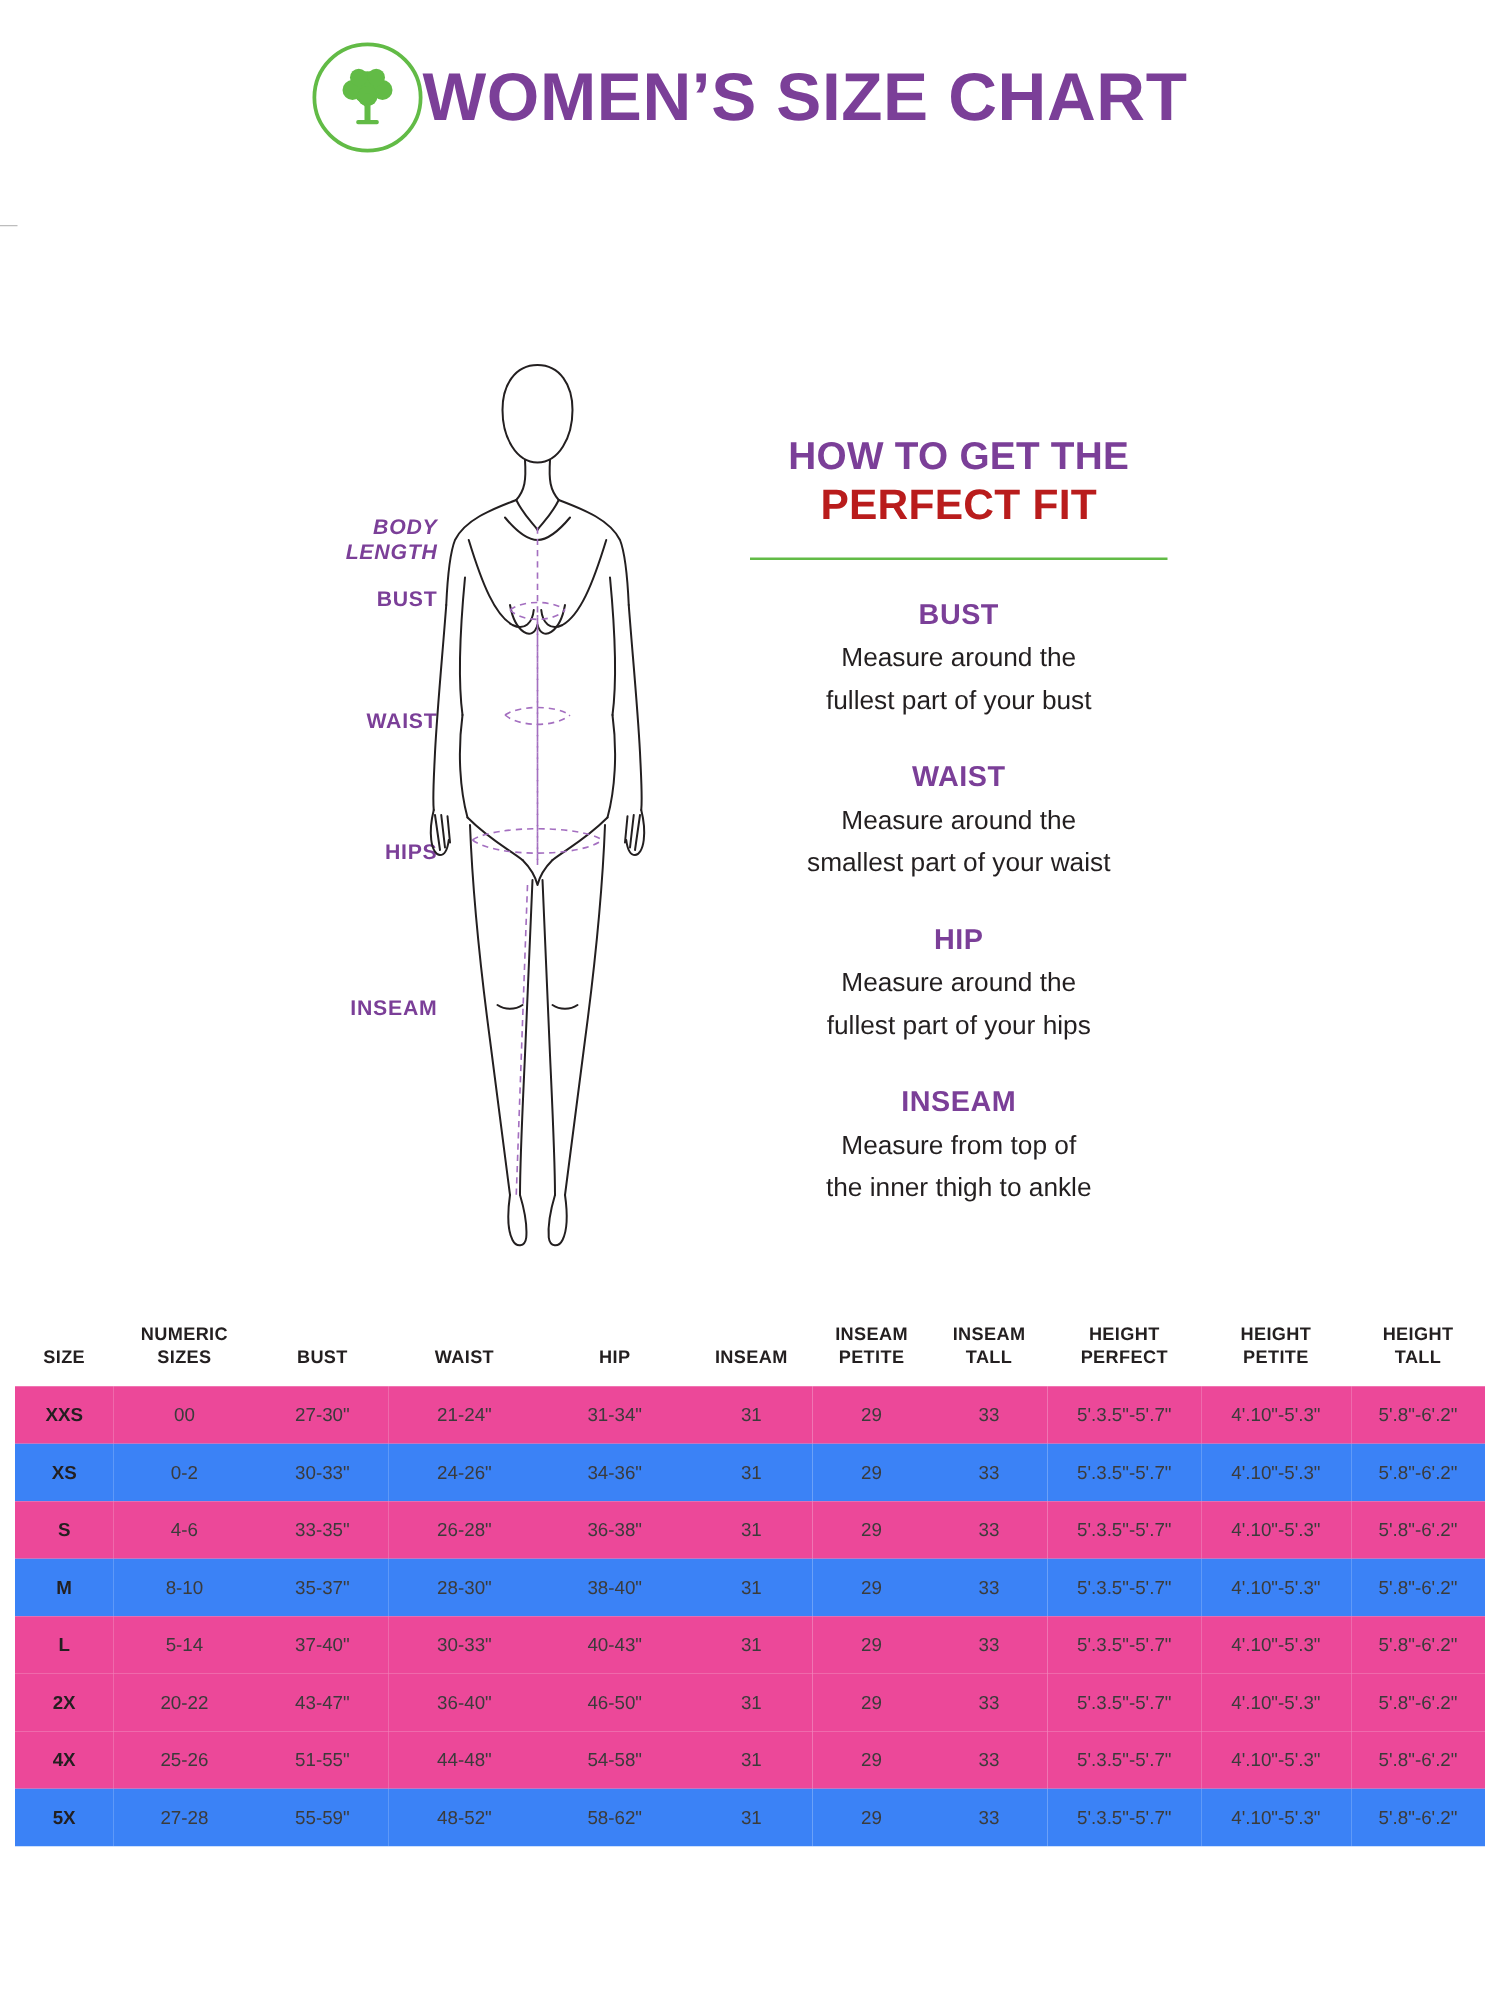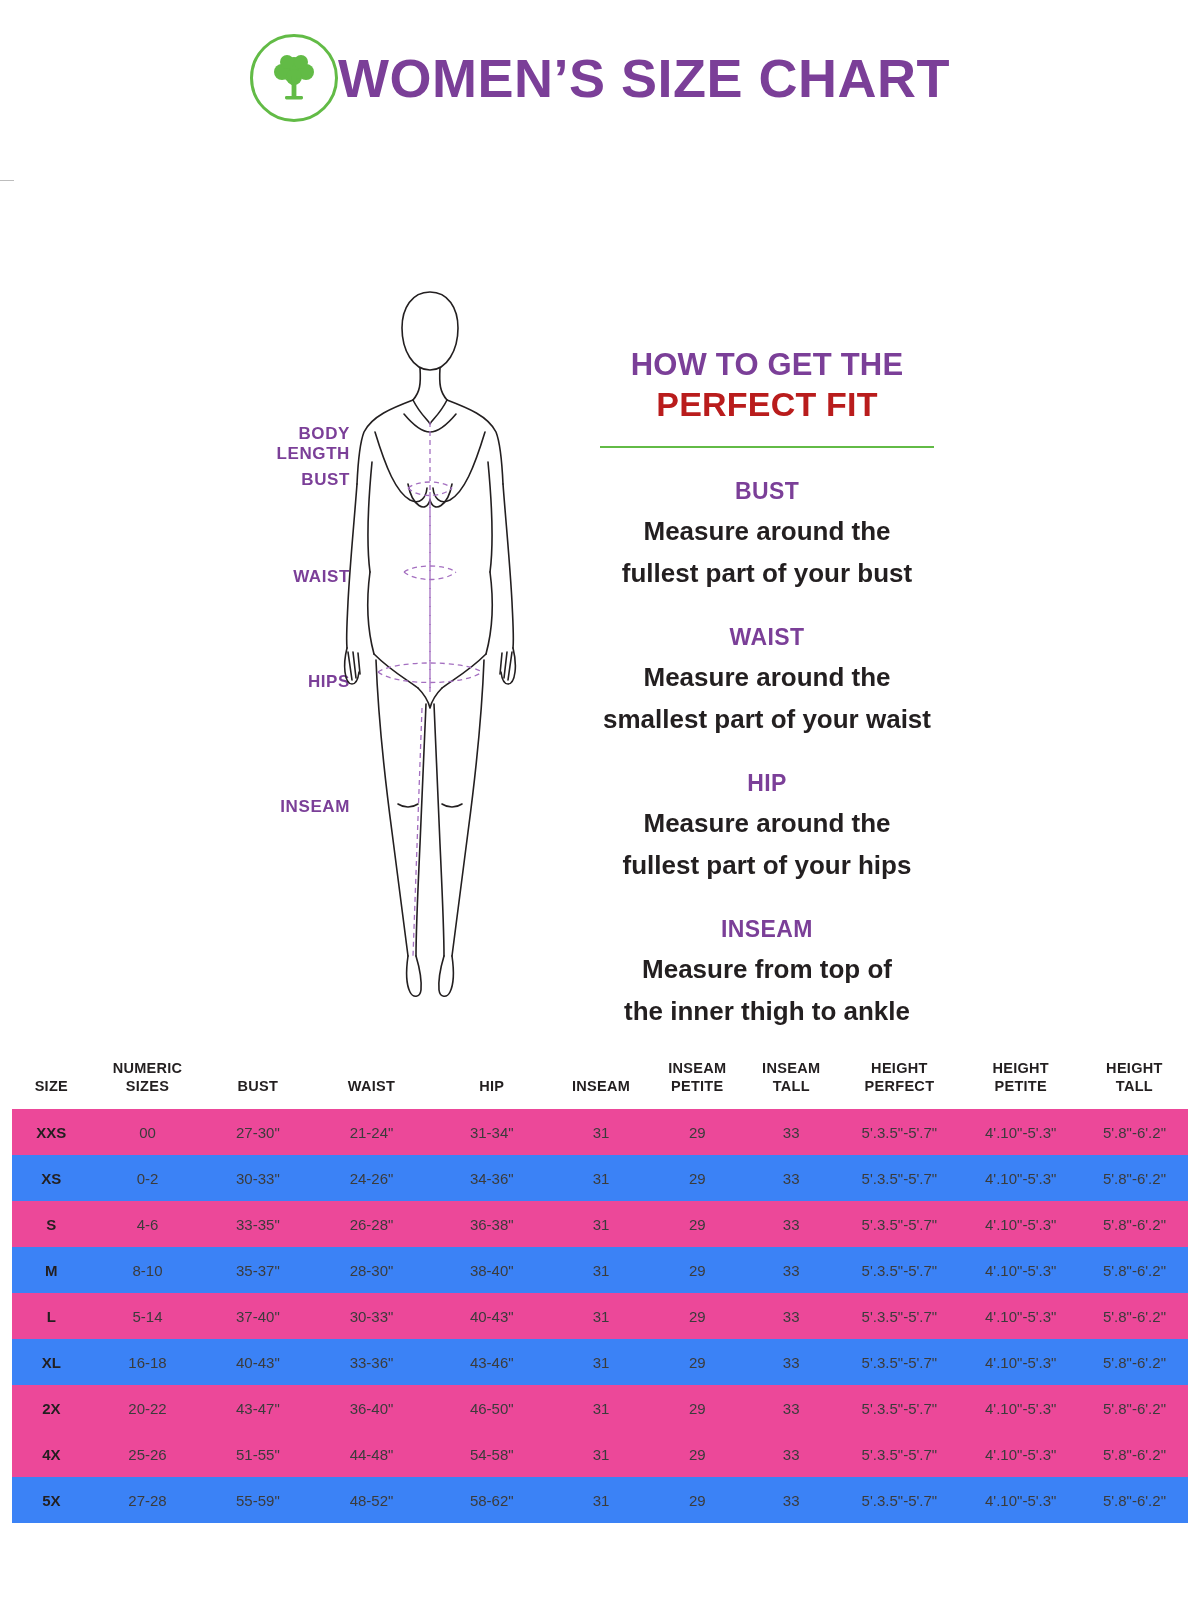--- a/index.html
+++ b/index.html
@@ -56,21 +56,21 @@
     left: 150px;
     top: 150px;
     width: 200px;
     color: #7b3f98;
     font-size: 17px;
     font-weight: bold;
     letter-spacing: 0.6px;
     text-align: right;
   }
   .body-labels div { position: absolute; right: 0; line-height: 1.2; }
-  .lbl-bodylength { top: 152px; }
+  .lbl-bodylength { top: 140px; font-style: italic; }
   .lbl-bust { top: 198px; }
   .lbl-waist { top: 295px; }
   .lbl-hips { top: 400px; }
   .lbl-inseam { top: 525px; }
 
   .figure-svg {
     position: absolute;
     left: 300px;
     top: 10px;
   }
@@ -105,24 +105,23 @@
   }
   .fit-item { margin-top: 30px; }
   .fit-item-title {
     font-size: 23px;
     font-weight: bold;
     color: #7b3f98;
     letter-spacing: 0.4px;
     margin-bottom: 5px;
   }
   .fit-item-desc {
-    font-size: 26px;
+    font-size: 21px;
     color: #231f20;
     line-height: 1.62;
-    font-weight: bold;
   }
 
   
   .table-wrap {
     position: absolute;
     left: 0;
     top: 1053px;
     width: 1200px;
   }
   table {
@@ -411,33 +410,20 @@
             <td>37-40"</td>
             <td>30-33"</td>
             <td>40-43"</td>
             <td>31</td>
             <td>29</td>
             <td>33</td>
             <td>5'.3.5"-5'.7"</td>
             <td>4'.10"-5'.3"</td>
             <td>5'.8"-6'.2"</td>
           </tr>
-          <tr class="plain">
-            <td class="size-cell">XL</td>
-            <td>16-18</td>
-            <td>40-43"</td>
-            <td>33-36"</td>
-            <td>43-46"</td>
-            <td>31</td>
-            <td>29</td>
-            <td>33</td>
-            <td>5'.3.5"-5'.7"</td>
-            <td>4'.10"-5'.3"</td>
-            <td>5'.8"-6'.2"</td>
-          </tr>
           <tr class="shaded">
             <td class="size-cell">2X</td>
             <td>20-22</td>
             <td>43-47"</td>
             <td>36-40"</td>
             <td>46-50"</td>
             <td>31</td>
             <td>29</td>
             <td>33</td>
             <td>5'.3.5"-5'.7"</td>

